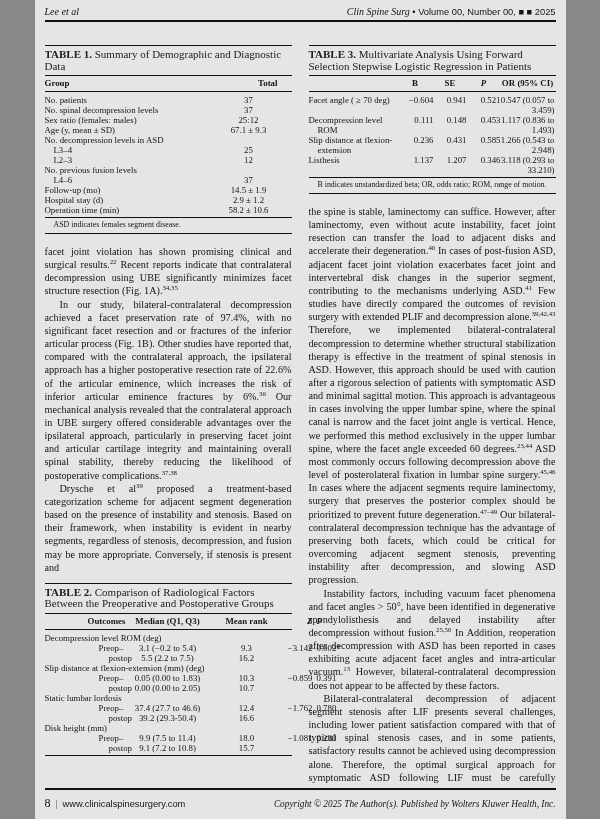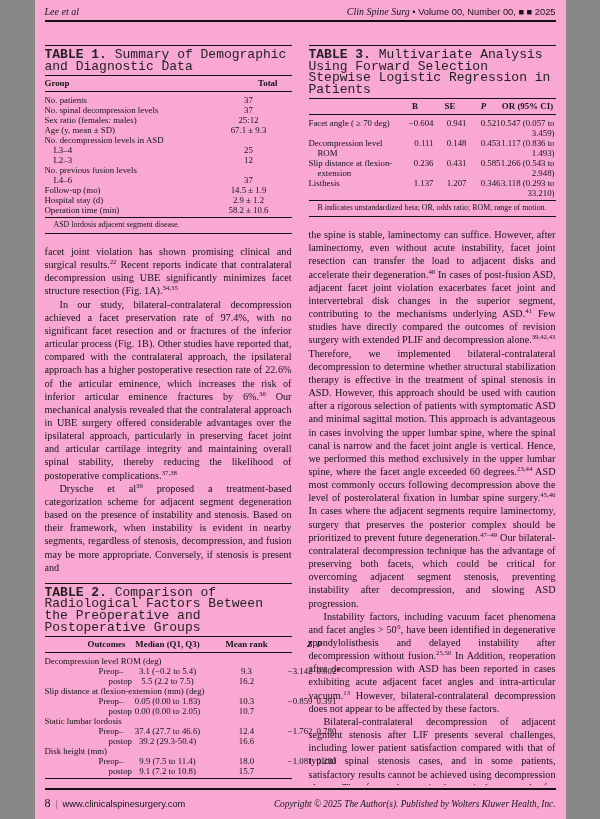--- a/index.html
+++ b/index.html
@@ -1,17 +1,17 @@
 <!DOCTYPE html>
 <html><head>
 <meta charset="utf-8">
 <style>
   html,body{margin:0;padding:0;background:#888;}
   .page{
-    position:relative;width:531px;height:819px;margin:0 auto;background:#f9a8d4;
+    position:relative;width:531px;height:819px;margin:0 auto;background:#e5e5e5;
     font-family:"Liberation Serif", serif;color:#141414;overflow:hidden;
     box-sizing:border-box;
   }
   
   .page-header{
     position:absolute;top:6px;left:10px;right:10px;
     display:flex;justify-content:space-between;align-items:flex-end;
     font-size:10px;padding-bottom:3px;border-bottom:2.2px solid #111;
   }
   .running-author{font-style:italic;}
@@ -25,21 +25,21 @@
   .col{width:283px;min-width:0;}
   
   .body-text{margin-top:11px;}
   .para{margin:0;text-align:justify;font-size:10.2px;line-height:13.15px;}
   .para.indent{text-indent:15px;}
   sup{font-size:6.8px;line-height:0;vertical-align:super;}
   
   .tbl{border-top:1.6px solid #111;border-bottom:1.6px solid #111;}
   .tbl2{margin-top:9px;}
   .tbl-title{
-    font-family:Liberation Mono, monospace;font-size:13px;line-height:11.6px;
+    font-family:Liberation Serif, serif;font-size:11px;line-height:11.6px;
     padding:3px 0 3px;color:#222;
   }
   .tbl-title b{font-weight:bold;}
   .tbl-headrow{
     border-top:1.1px solid #111;border-bottom:1.1px solid #111;
     font-weight:bold;font-size:8.9px;padding:2px 0;
   }
   .tbl-body{padding:3px 0 2px;font-size:8.8px;}
   .tbl-foot{border-top:1.1px solid #111;padding:2px 0 3px;font-size:7.9px;}
   .tbl-foot p{margin:0;text-indent:9px;line-height:9.8px;text-align:justify;}
@@ -145,21 +145,21 @@
             <div class="t1-row">
               <span class="t1-label">Hospital stay (d)</span>
               <span class="t1-value">2.9 ± 1.2</span>
             </div>
             <div class="t1-row">
               <span class="t1-label">Operation time (min)</span>
               <span class="t1-value">58.2 ± 10.6</span>
             </div>
           </div>
         <div class="tbl-foot">
-          <p>ASD lordosis adjacent segment disease.</p>
+          <p>ASD indicates females segment disease.</p>
         </div>
       </section>
 
       <div class="body-text">
           <p class="para">facet joint violation has shown promising clinical and surgical results.<sup>22</sup> Recent reports indicate that contralateral decompression using UBE significantly minimizes facet structure resection (Fig. 1A).<sup>34,35</sup></p>
           <p class="para indent">In our study, bilateral-contralateral decompression achieved a facet preservation rate of 97.4%, with no significant facet resection and or fractures of the inferior articular process (Fig. 1B). Other studies have reported that, compared with the contralateral approach, the ipsilateral approach has a higher postoperative resection rate of 22.6% of the articular eminence, which increases the risk of inferior articular eminence fractures by 6%.<sup>36</sup> Our mechanical analysis revealed that the contralateral approach in UBE surgery offered considerable advantages over the ipsilateral approach, particularly in preserving facet joint and articular cartilage integrity and maintaining overall spinal stability, thereby reducing the likelihood of postoperative complications.<sup>37,38</sup></p>
           <p class="para indent">Drysche et al<sup>39</sup> proposed a treatment-based categorization scheme for adjacent segment degeneration based on the presence of instability and stenosis. Based on their framework, when instability is evident in nearby segments, regardless of stenosis, decompression, and fusion may be more appropriate. Conversely, if stenosis is present and</p>
         </div>
 
       <section class="tbl tbl2">

